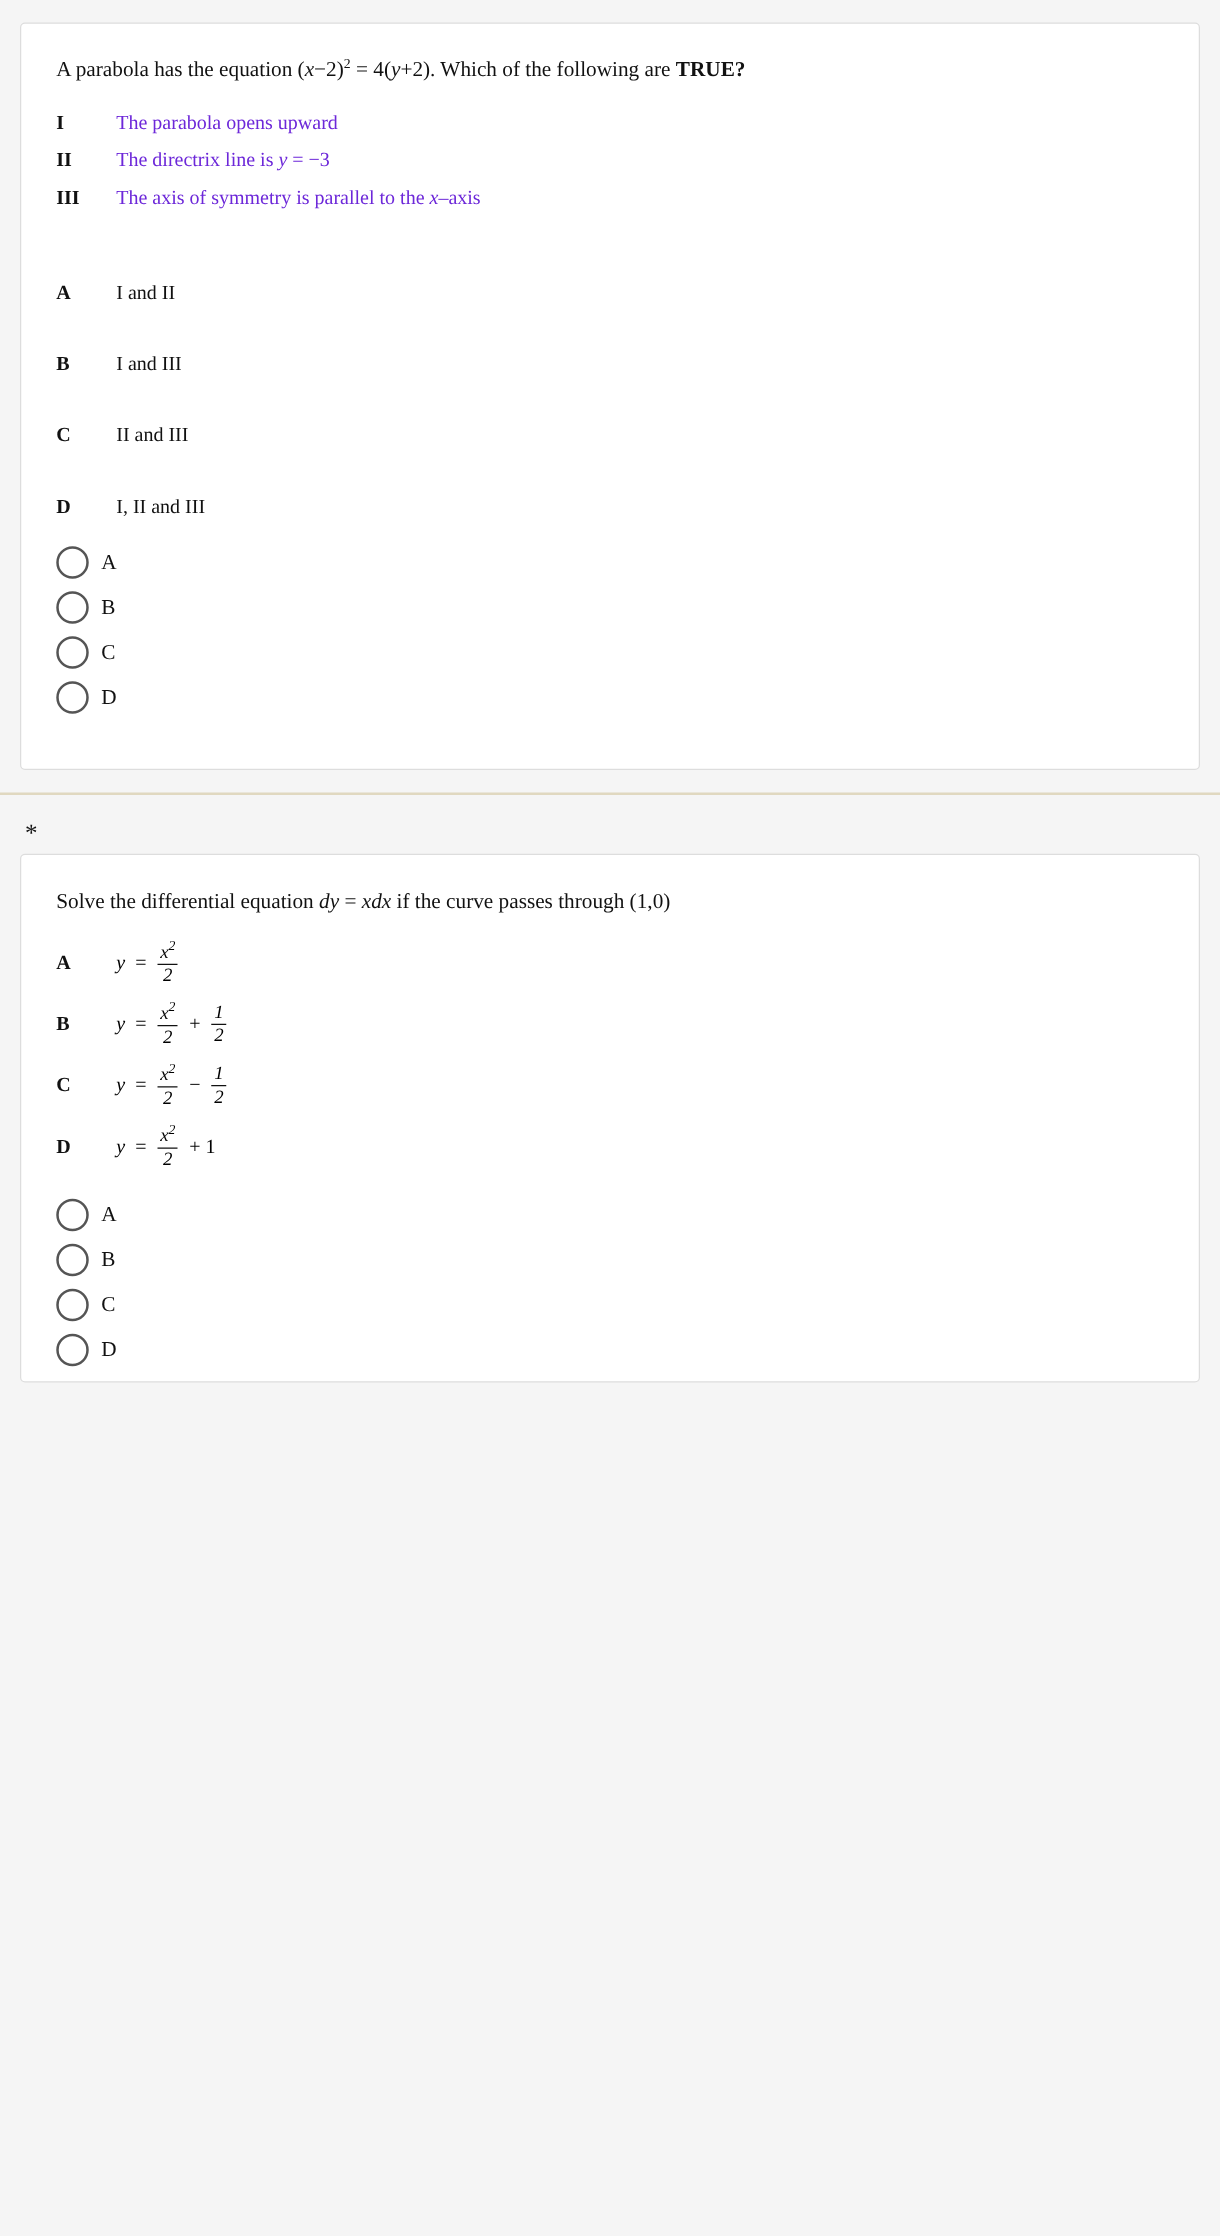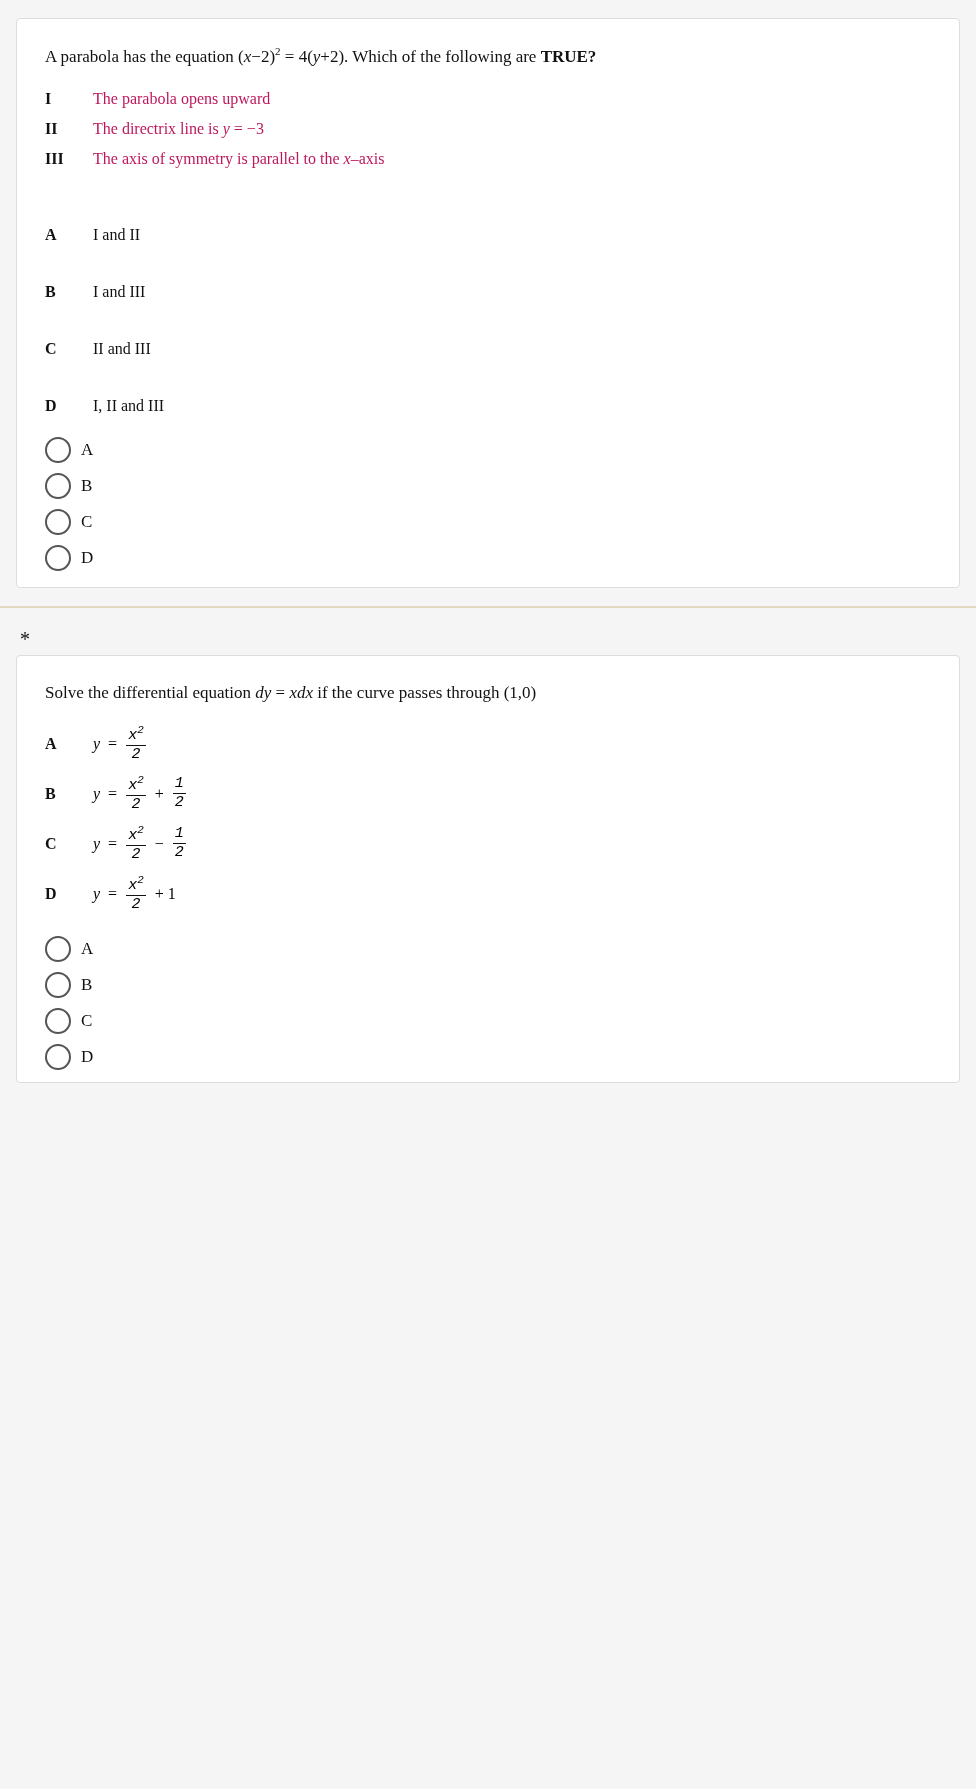--- a/index.html
+++ b/index.html
@@ -7,21 +7,21 @@
       font-family: "Times New Roman", Times, serif;
       background: #f5f5f5;
       width: 976px;
       min-height: 1789px;
     }
     .question-block {
       background: #fff;
       border: 1px solid #ddd;
       border-radius: 4px;
       margin: 18px 16px;
-      padding: 24px 28px 16px 28px;
+      padding: 24px 28px 44px 28px;
     }
     .question-text {
       font-size: 17px;
       line-height: 1.5;
       margin-bottom: 18px;
       color: #111;
     }
     .question-text .bold { font-weight: bold; }
     .statements {
       margin-bottom: 20px;
@@ -34,21 +34,21 @@
       line-height: 1.5;
     }
     .stmt-label {
       font-weight: bold;
       min-width: 48px;
       font-size: 16px;
       color: #111;
     }
     .stmt-text {
       font-size: 16px;
-      color: #be185d;
+      color: #6d28d9;
     }
     .options-list {
       margin-bottom: 22px;
     }
     .option-row {
       display: flex;
       align-items: baseline;
       margin-bottom: 4px;
       font-size: 16px;
     }
@@ -111,21 +111,20 @@
     .math {
       font-style: italic;
     }
     .fraction {
       display: inline-flex;
       flex-direction: column;
       align-items: center;
       vertical-align: middle;
       margin: 0 1px;
       font-style: italic;
-      font-family: Liberation Mono, monospace;
     }
     .fraction .num {
       border-bottom: 1.5px solid #111;
       padding: 0 2px;
       font-size: 15px;
       line-height: 1.2;
     }
     .fraction .den {
       padding: 0 2px;
       font-size: 15px;

